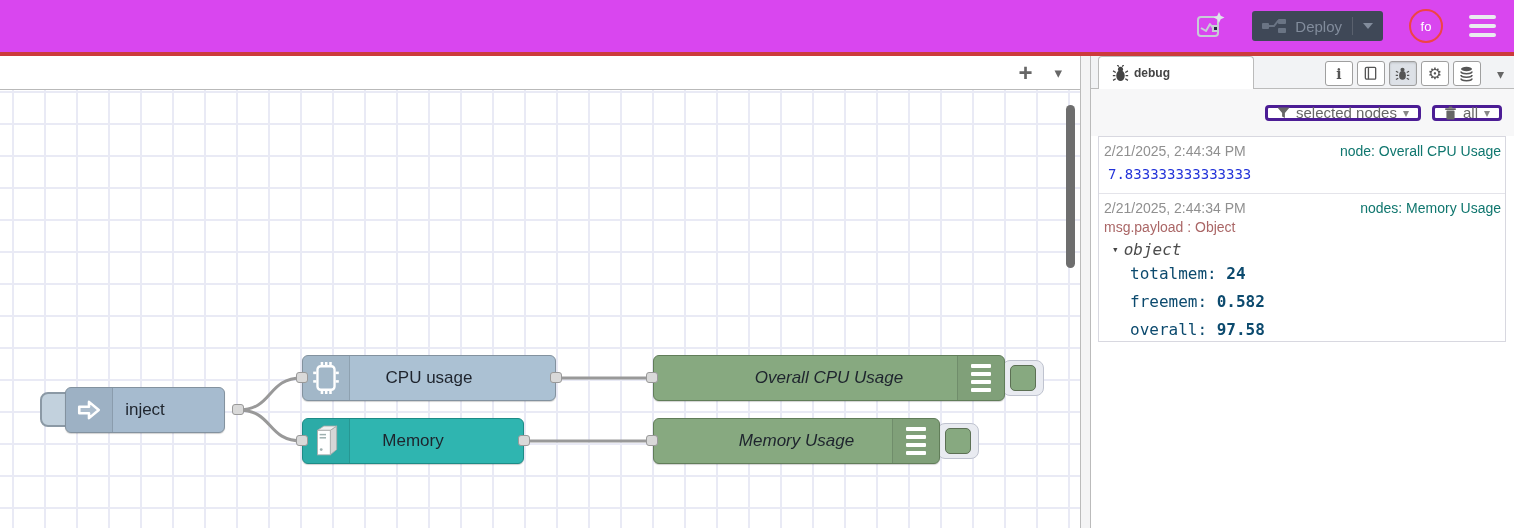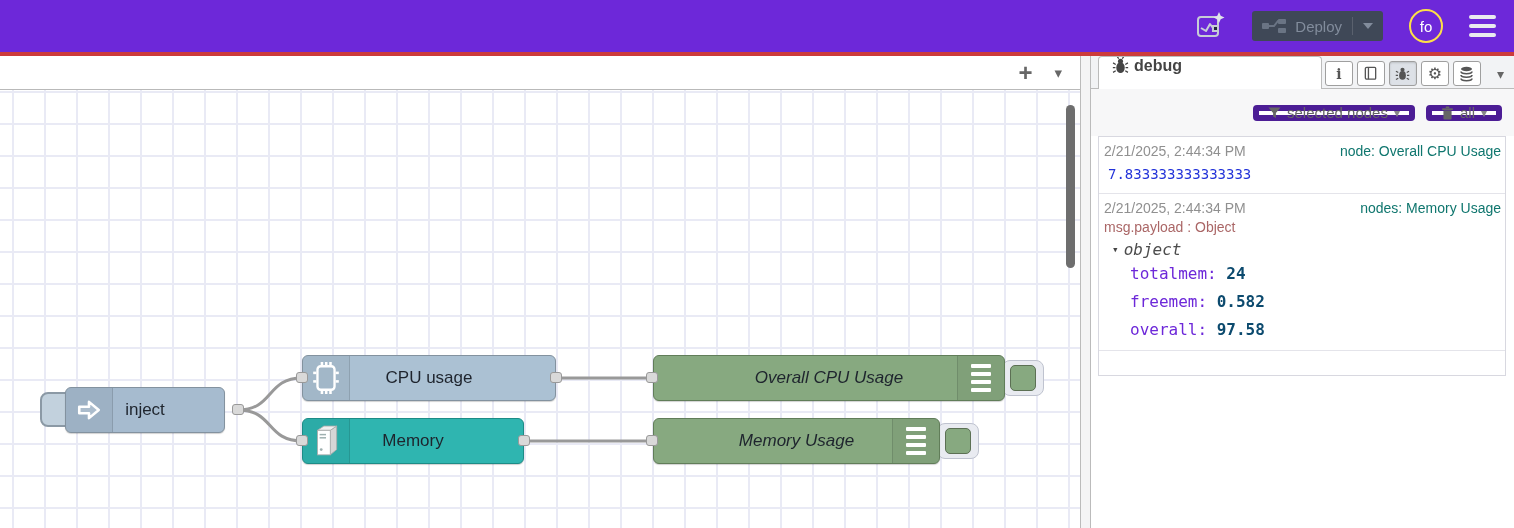--- a/index.html
+++ b/index.html
@@ -1,30 +1,30 @@
 <!DOCTYPE html>
 <html><head>
 <meta charset="utf-8">
 <style>
   * { margin:0; padding:0; box-sizing:border-box; }
   html,body { width:1514px; height:528px; overflow:hidden;
               font-family:"Liberation Sans", sans-serif; background:#fff; }
 
   
-  .header { height:52px; background:#6d28d9; display:flex; align-items:center;
+  .header { height:52px; background:#d946ef; display:flex; align-items:center;
             justify-content:flex-end; padding-right:18px; gap:26px; }
   .hdr-icon-btn { display:flex; align-items:center; justify-content:center; cursor:pointer; }
   .deploy-btn { display:flex; align-items:center; height:30px; background:#3f4857;
                 border-radius:3px; padding:0 10px; color:#828c9c; font-size:15px; }
   .deploy-btn .dp-icon { margin-right:9px; }
   .deploy-divider { width:1px; height:18px; background:rgba(255,255,255,0.14); margin:0 10px; }
   .caret-tri { width:0; height:0; border-left:5px solid transparent;
                border-right:5px solid transparent; border-top:6px solid #828c9c; }
-  .avatar { width:34px; height:34px; border:2px solid #fde047; border-radius:50%;
-            color:#fff; font-size:15px; display:flex; align-items:center; justify-content:center; }
+  .avatar { width:34px; height:34px; border:2px solid #ef4444; border-radius:50%;
+            color:#fff; font-size:13px; display:flex; align-items:center; justify-content:center; }
   .burger { display:flex; flex-direction:column; gap:5px; cursor:pointer; }
   .burger span { width:27px; height:4px; background:#e9ebef; border-radius:2px; }
 
   .red-line { height:4px; background:#cc3b3b; }
 
   
   .main { display:flex; height:472px; }
   .workspace { width:1081px; border-right:1px solid #bbb; display:flex; flex-direction:column; }
   .ws-toolbar { height:34px; background:#fff; border-bottom:1px solid #b9b9b9;
                 display:flex; align-items:center; justify-content:flex-end;
@@ -77,54 +77,54 @@
 
   .vscroll { position:absolute; left:1066px; top:15px; width:9px; height:163px;
              background:#6e6e6e; border-radius:5px; z-index:5; }
 
   .splitter { width:9px; background:#f4f4f5; }
 
   
   .sidebar { flex:1; background:#fff; border-left:1px solid #bbb; display:flex; flex-direction:column; }
   .sb-header { position:relative; height:33px; background:#f2f3f5; border-bottom:1px solid #bbb;
                display:flex; align-items:flex-end; }
-  .sb-tab { position:relative; margin-left:7px; width:224px; height:33px; margin-bottom:-1px;
+  .sb-tab { position:relative; margin-left:7px; width:156px; height:33px; margin-bottom:-1px;
             background:#fff; border:1px solid #bbb; border-bottom:none; border-radius:4px 4px 0 0;
-            display:flex; align-items:flex-start; gap:5px; padding-left:13px; z-index:2;
-            font-size:16px; font-weight:bold; color:#444; }
+            display:flex; align-items:center; gap:5px; padding-left:13px; z-index:2;
+            font-size:12px; font-weight:bold; color:#444; }
   .sb-tools { position:absolute; right:10px; top:5px; display:flex; align-items:center; gap:4px; }
   .tool-btn { width:28px; height:25px; background:#fff; border:1px solid #9f9f9f; border-radius:3px;
               display:flex; align-items:center; justify-content:center; color:#555; cursor:pointer; }
   .tool-btn.active { background:#dde1e7; box-shadow:inset 0 1px 2px rgba(0,0,0,0.15); }
   .tool-btn .glyph-i { font-family:"DejaVu Serif", serif; font-weight:bold; font-size:14px; }
   .tool-btn .glyph-gear { font-size:16px; line-height:16px; }
   .sb-tools .end-caret { margin-left:12px; color:#666; font-size:14px; }
 
   .sb-toolbar { height:47px; background:#f7f7f8; display:flex; align-items:center;
                 justify-content:flex-end; gap:11px; padding-right:12px; }
-  .sb-btn { height:16px; background:#fff; border:6px solid #4c1d95; border-radius:4px;
+  .sb-btn { height:16px; background:#fff; border:3px solid #4c1d95; border-radius:4px;
             display:flex; align-items:center; gap:6px; padding:0 9px;
             font-size:15px; color:#666; cursor:pointer; }
   .sb-btn .c { font-size:12px; color:#888; }
 
-  .messages { margin-left:7px; width:408px; height:240px; background:#fff;
+  .messages { margin-left:7px; width:408px; height:206px; background:#fff;
               border:1px solid #d8d8e0; overflow:hidden; }
   .msg { padding:4px 4px 6px 5px; border-bottom:1px solid #e4e4ea; }
   .msg-meta { display:flex; font-size:14px; line-height:20px; }
   .msg-meta .ts { color:#909090; }
   .msg-meta .nn { margin-left:auto; color:#0f766e; }
   .msg-path { font-size:14px; line-height:19px; color:#aa6666; }
   .msg-val { font-family:"DejaVu Sans Mono", monospace; font-size:14px; line-height:26px;
              color:#2333d9; padding-left:4px; }
   .obj-row { display:flex; align-items:center; gap:5px; padding:3px 0 1px 8px;
              font-family:"DejaVu Sans Mono", monospace; font-size:16px; font-style:italic; color:#4d4d4d; }
   .obj-row .cr { font-size:11px; font-style:normal; color:#444; }
   .prop-row { font-family:"DejaVu Sans Mono", monospace; font-size:16px; line-height:28px;
               padding-left:26px; }
-  .prop-row .k { color:#6d28d9;text-align:center; }
+  .prop-row .k { color:#0c4a6e;text-align:center; }
   .prop-row .k::after { content:": "; }
   .prop-row .v { color:#0c4a6e;font-weight:bold; }
 
   svg { display:block; }
 </style>
 </head>
 <body>
 
 <div class="header">
   <div class="hdr-icon-btn">

